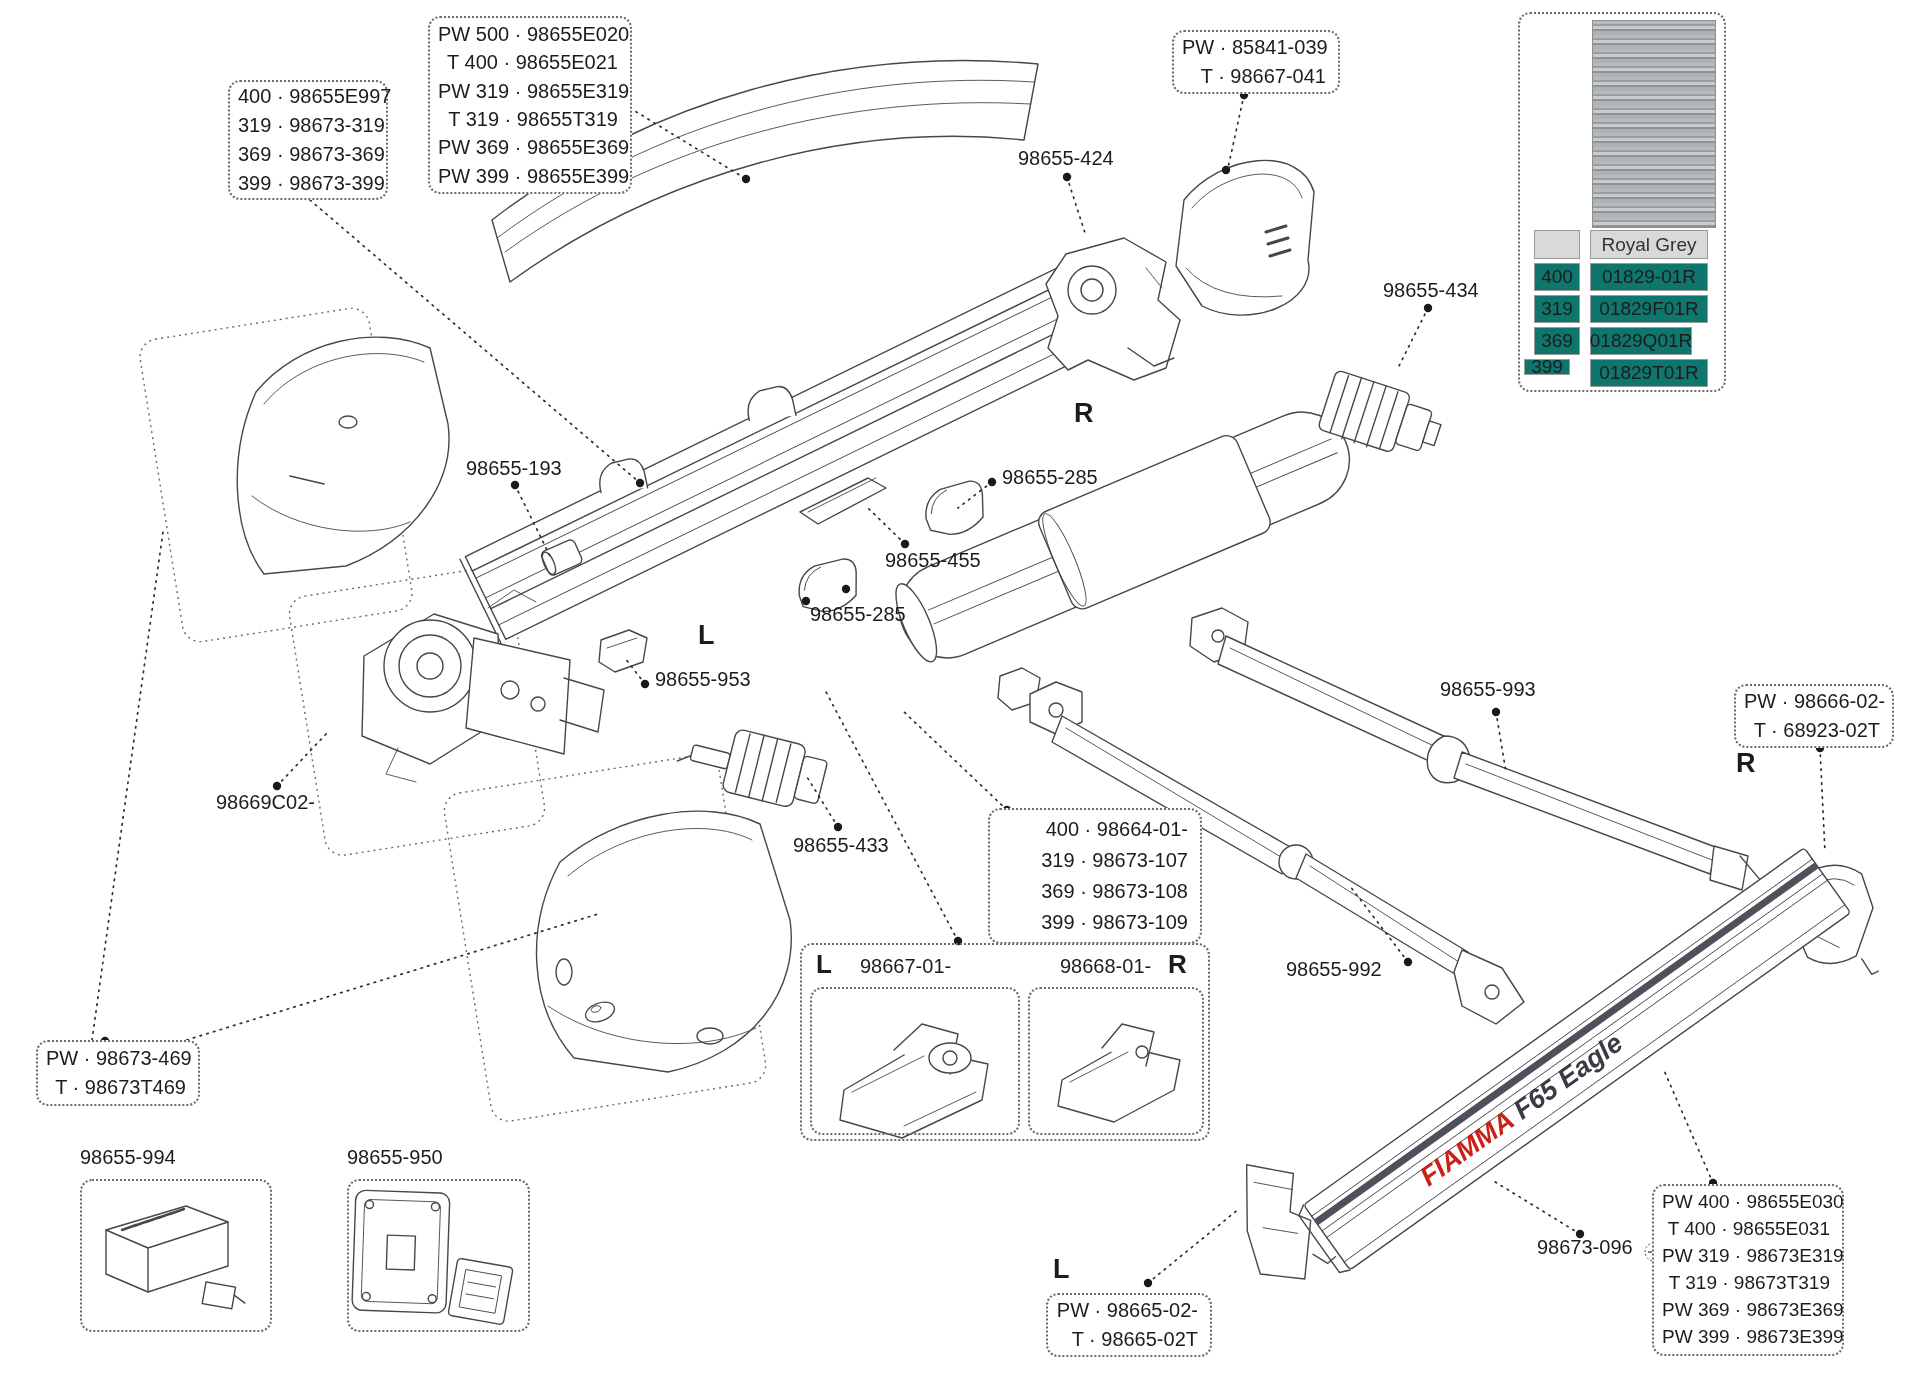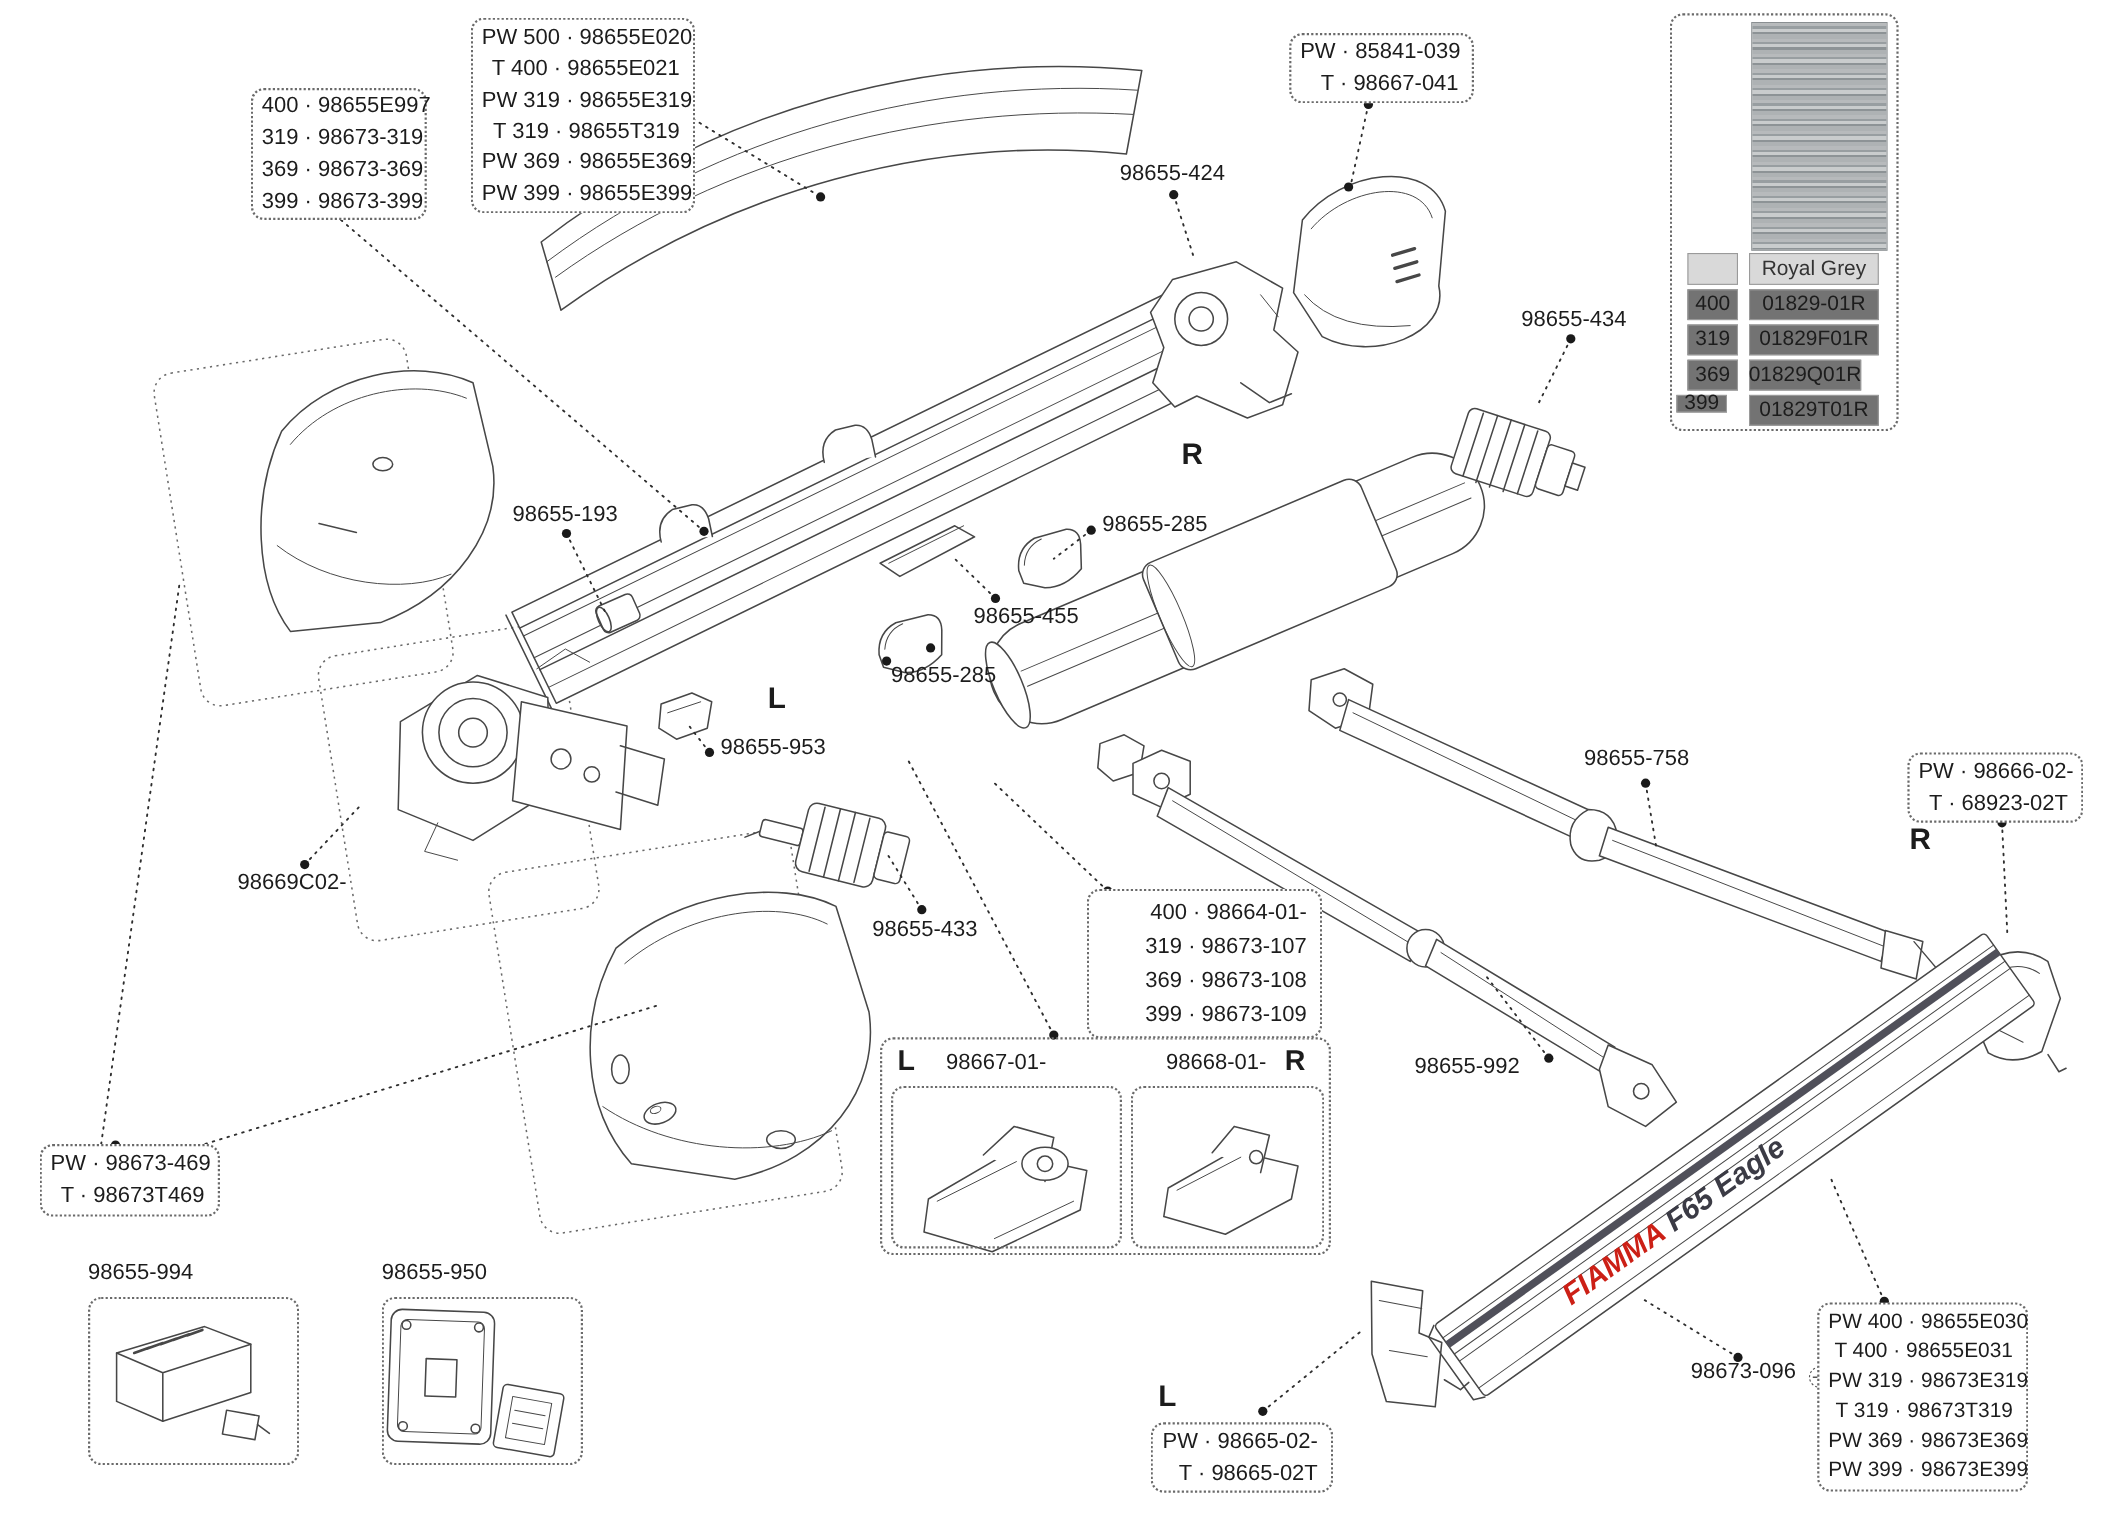--- a/index.html
+++ b/index.html
@@ -16,21 +16,21 @@
     padding:4px 12px 4px 8px;
   }
   .lblbox div{width:100%;}
   .plabel{position:absolute;z-index:3;font-size:20px;white-space:nowrap;}
   .marker{position:absolute;z-index:3;font-size:27px;font-weight:bold;}
   .dashpanel{
     position:absolute;z-index:2;border:2px dotted #6a6a6a;border-radius:12px;
     box-sizing:border-box;background:transparent;
   }
   .cell{
-    position:absolute;box-sizing:border-box;border:1.5px solid #9a9a9a;background:#737373;
+    position:absolute;box-sizing:border-box;border:1.5px solid #9a9a9a;background:#0f766e;
     display:flex;align-items:center;justify-content:center;font-size:19px;
   }
   .cell.hdr{background:#d9d9d9;color:#333;}
   .swatch{
     position:absolute;border:1px solid #8a8f92;
     background:
       repeating-linear-gradient(180deg,
         #b7babc 0px,#b7babc 3px,#989ea1 3px,#989ea1 5px,
         #c9cccd 5px,#c9cccd 8px,#8d9396 8px,#8d9396 10px,
         #aeb2b4 10px,#aeb2b4 14px);
@@ -375,21 +375,21 @@
 
 <div class="plabel" style="left:1018px;top:147px;">98655-424</div>
 <div class="plabel" style="left:1383px;top:279px;">98655-434</div>
 <div class="plabel" style="left:466px;top:457px;">98655-193</div>
 <div class="plabel" style="left:1002px;top:466px;">98655-285</div>
 <div class="plabel" style="left:885px;top:549px;">98655-455</div>
 <div class="plabel" style="left:810px;top:603px;">98655-285</div>
 <div class="plabel" style="left:655px;top:668px;">98655-953</div>
 <div class="plabel" style="left:216px;top:791px;">98669C02-</div>
 <div class="plabel" style="left:793px;top:834px;">98655-433</div>
-<div class="plabel" style="left:1440px;top:678px;">98655-758</div>
+<div class="plabel" style="left:1440px;top:678px;">98655-993</div>
 <div class="plabel" style="left:1286px;top:958px;">98655-992</div>
 <div class="plabel" style="left:80px;top:1146px;width:192px;text-align:left;">98655-994</div>
 <div class="plabel" style="left:347px;top:1146px;width:183px;text-align:left;">98655-950</div>
 <div class="plabel" style="left:1537px;top:1236px;">98673-096</div>
 
 <div class="marker" style="left:1074px;top:398px;">R</div>
 <div class="marker" style="left:698px;top:620px;">L</div>
 <div class="marker" style="left:1736px;top:748px;">R</div>
 <div class="marker" style="left:1053px;top:1254px;">L</div>
 

